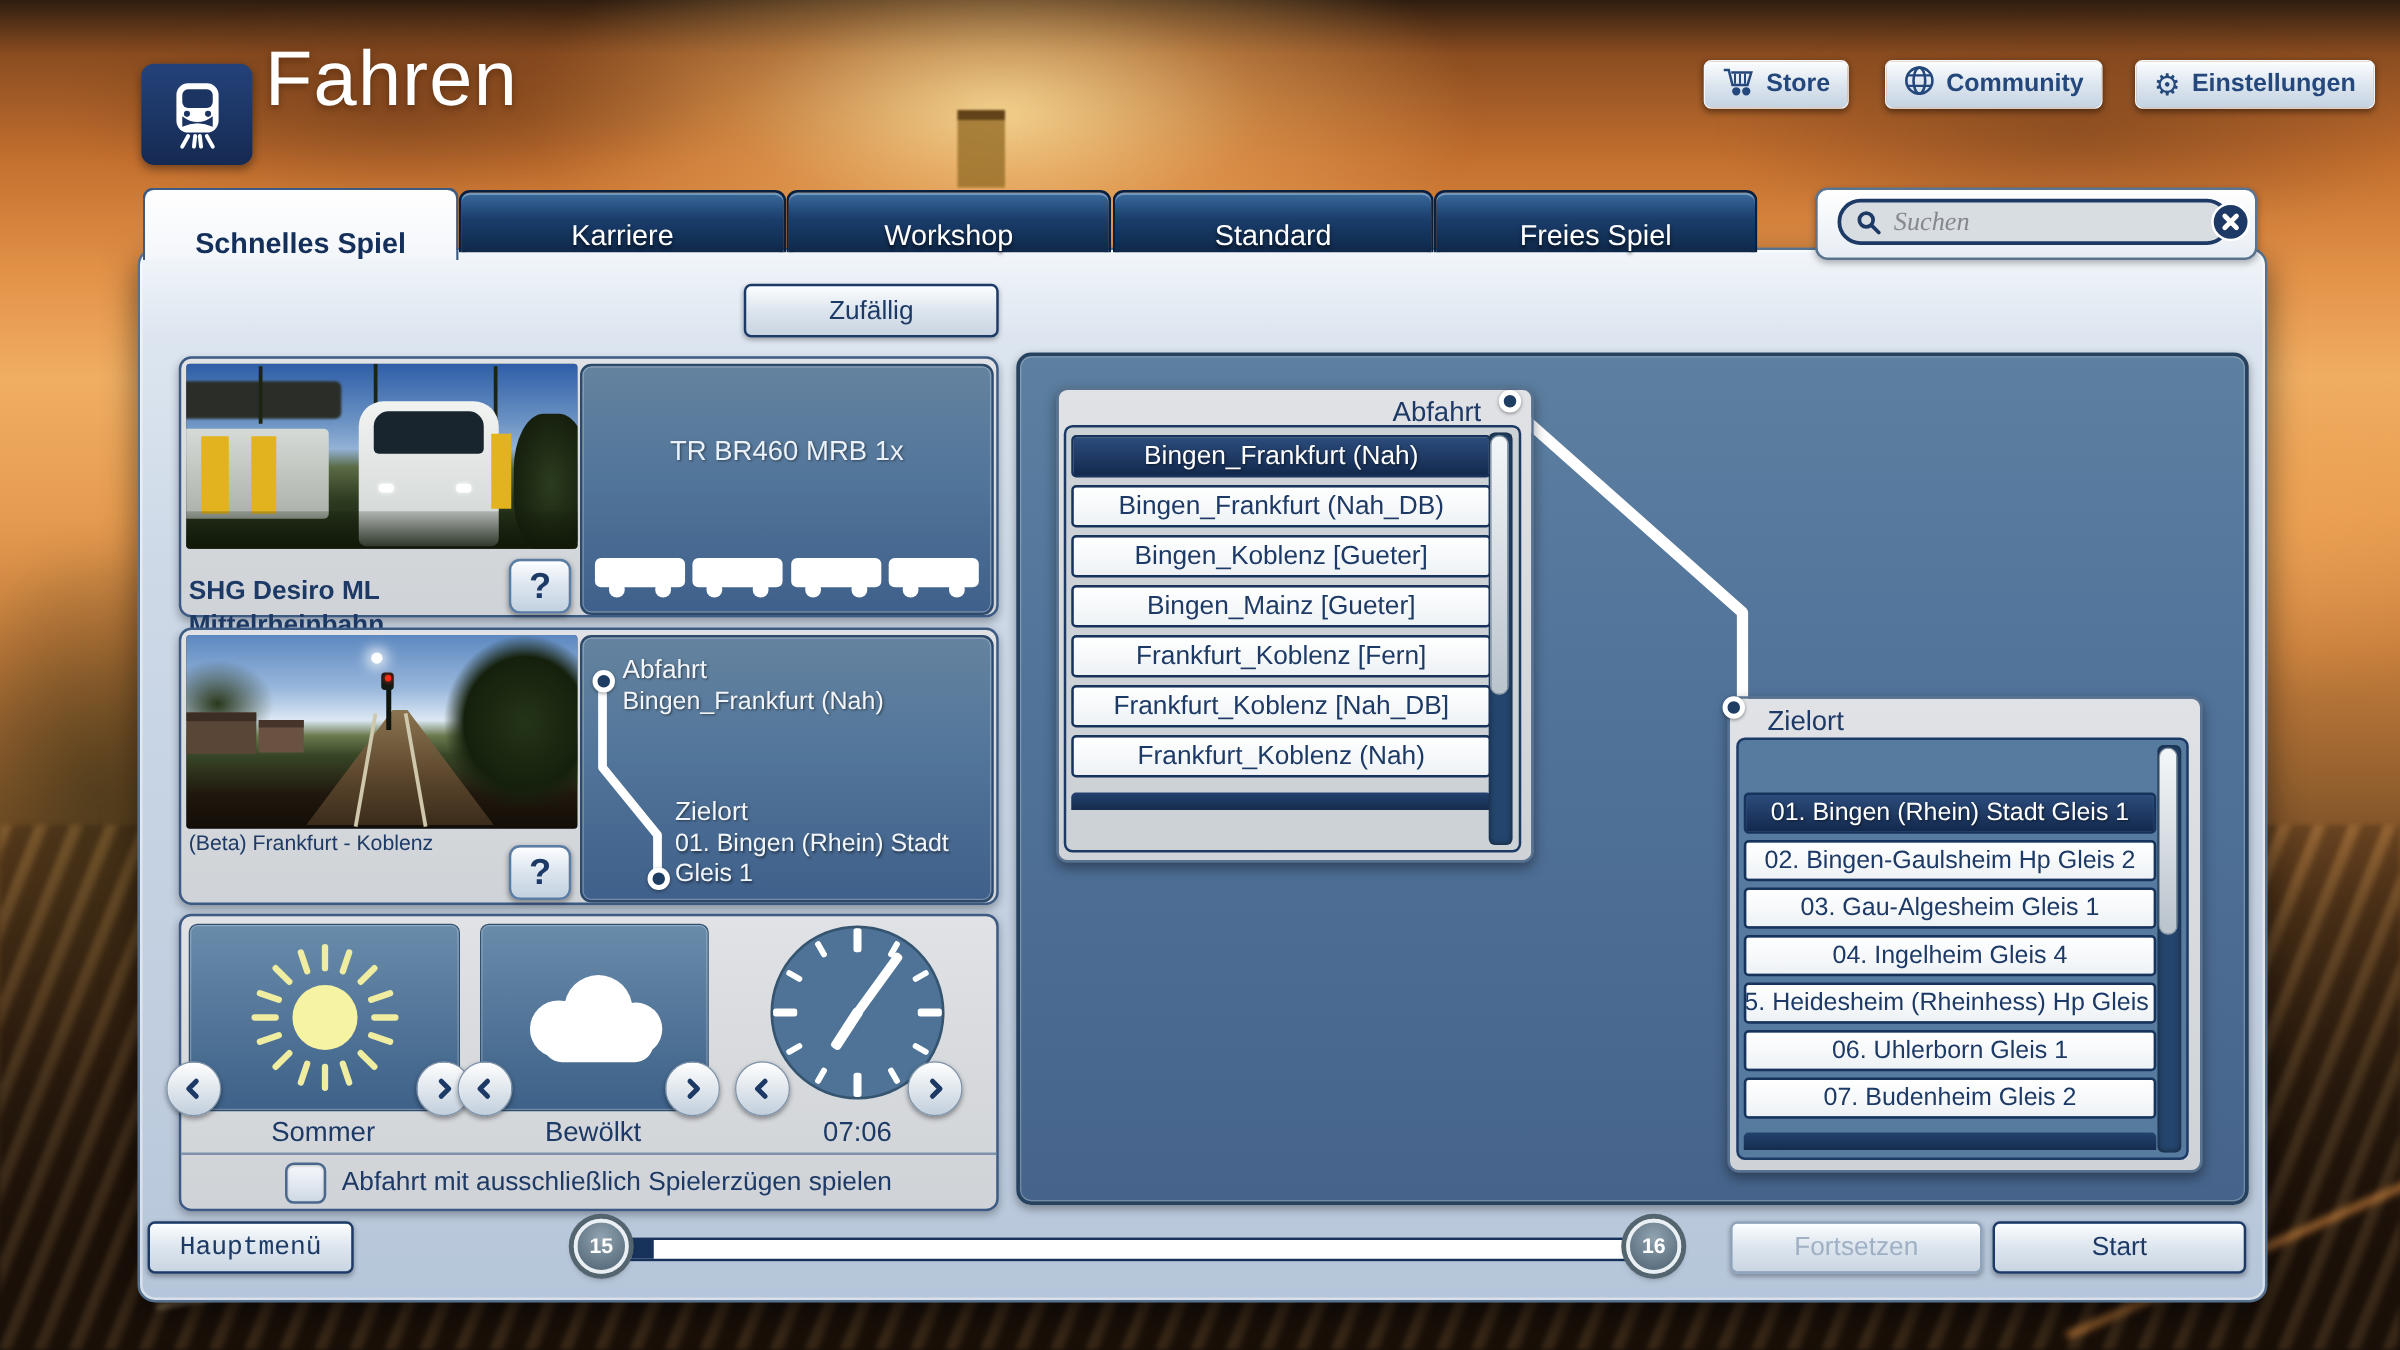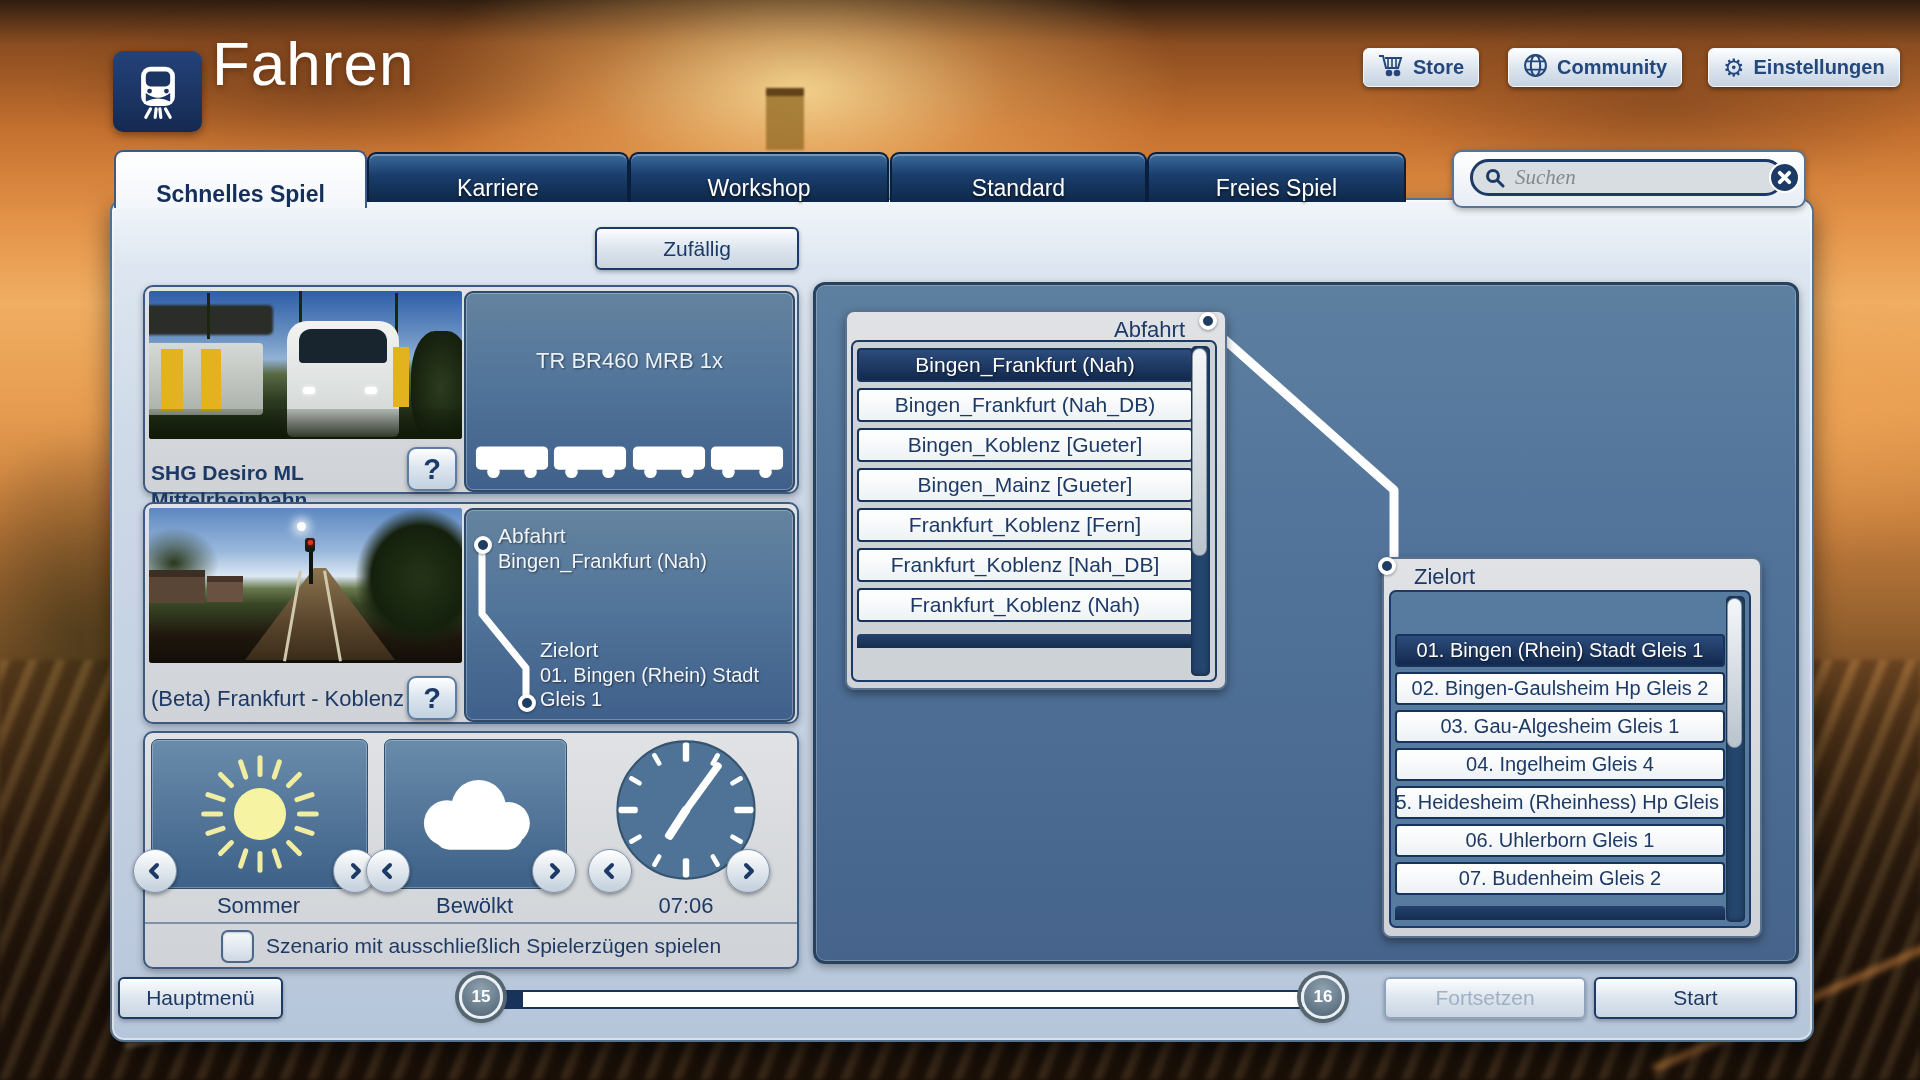--- a/index.html
+++ b/index.html
@@ -153,21 +153,21 @@
   .list-sliver{flex:none;height:14px;background:linear-gradient(180deg,#24426e,#152c4e);
     border-radius:4px 4px 0 0;margin-top:6px;}
   .scroll-track{position:absolute;top:4px;bottom:4px;width:19px;background:#24456d;border-radius:5px;
     box-shadow:inset 0 0 5px rgba(0,0,0,.55);cursor:pointer;}
   .st-abfahrt{right:5px;}
   .st-zielort{right:4px;}
   .scroll-thumb{position:absolute;left:1px;width:15px;border-radius:8px;cursor:pointer;
     background:linear-gradient(180deg,#f4f7f9,#b9c3cc);border:1px solid #8a98a5;box-sizing:border-box;}
 
   
-  .btn-mainmenu{left:118px;top:977px;width:161px;height:38px;}
+  .btn-mainmenu{left:118px;top:977px;width:161px;height:38px;font-family:Liberation Mono, monospace;}
   .btn-continue{left:1384px;top:977px;width:198px;height:38px;color:#9fb0c4;border-color:#8fa3bb;}
   .btn-start{left:1594px;top:977px;width:199px;height:38px;}
   .slider-track{left:503px;top:990px;width:820px;height:15px;background:#fff;
     border:2px solid #17335c;z-index:3;}
   .slider-fill{position:absolute;left:0;top:0;bottom:0;width:18px;background:#17335c;}
   .slider-handle{position:absolute;width:44px;height:44px;border-radius:50%;z-index:4;cursor:pointer;
     background:radial-gradient(circle at 50% 32%,#91a3b0,#5d7181 75%);
     border:3px solid #e9eff3;box-shadow:0 0 0 4px #55656f,0 3px 6px rgba(0,0,0,.5);
     display:flex;align-items:center;justify-content:center;color:#fff;font-size:17px;font-weight:bold;box-sizing:border-box;}
   .sh-left{left:459px;top:975px;}
@@ -324,21 +324,21 @@
       <div style="left:-20px;top:20px;width:90px;height:70px;background:radial-gradient(closest-side,#2a381c,rgba(42,56,28,0));"></div>
       <div style="left:0px;top:62px;width:56px;height:26px;background:#5a4636;border-top:7px solid #3c2e24;"></div>
       <div style="left:58px;top:68px;width:36px;height:20px;background:#6a5242;border-top:6px solid #46342a;"></div>
       <div style="left:96px;top:60px;width:150px;height:92px;clip-path:polygon(46% 0,54% 0,100% 100%,0% 100%);background:linear-gradient(180deg,#8a7450,#5a452c 60%,#3a2c1a);"></div>
       <div style="left:142px;top:62px;width:2.5px;height:92px;background:#cfc8ac;transform:rotate(10deg);"></div>
       <div style="left:182px;top:62px;width:2.5px;height:92px;background:#cfc8ac;transform:rotate(-10deg);"></div>
       <div style="left:160px;top:32px;width:4px;height:44px;background:#10160e;"></div>
       <div style="left:156px;top:30px;width:10px;height:14px;background:#141a14;border-radius:3px;"></div>
       <div style="left:158.5px;top:32px;width:5px;height:5px;border-radius:50%;background:#ff2a18;box-shadow:0 0 4px #ff2a18;"></div>
     </div>
-    <div class="name-lines" style="top:181px;font-size:22px;">(Beta) Frankfurt - Koblenz</div>
+    <div class="name-lines" style="top:157px;font-size:17px;">(Beta) Frankfurt - Koblenz</div>
     <div class="help-btn" style="left:262px;top:172px;">?</div>
     <div class="blue-sub sub-routeinfo">
       <svg class="connector-svg" width="327" height="210">
         <path d="M16,42 L16,104 L60,158 L60,192" stroke="#fff" stroke-width="7" fill="none" stroke-linejoin="round" stroke-linecap="round"></path>
       </svg>
       <div class="conn-dot" style="left:8px;top:26px;"></div>
       <div class="ri-text" style="left:32px;top:14px;">Abfahrt</div>
       <div class="ri-text ri-val" style="left:32px;top:40px;">Bingen_Frankfurt (Nah)</div>
       <div class="conn-dot" style="left:52px;top:184px;"></div>
       <div class="ri-text" style="left:74px;top:128px;">Zielort</div>
@@ -433,21 +433,21 @@
     <div class="chev" style="left:581px;">
       <svg width="18" height="18" viewBox="0 0 18 18">
           <polyline points="7,3 13,9 7,15" fill="none" stroke="#1d3a66" stroke-width="4" stroke-linecap="round" stroke-linejoin="round"></polyline>
         </svg>
     </div>
     <div class="cond-label" style="left:466px;width:150px;">07:06</div>
 
     <div class="cond-divider"></div>
     <div class="check-row">
       <div class="checkbox"></div>
-      <div class="check-label">Szenario mit ausschließlich Spielerzügen spielen</div>
+      <div class="check-label">Abfahrt mit ausschließlich Spielerzügen spielen</div>
     </div>
   </div>
 
   <div class="abs blue-main">
     <svg class="connector-svg" width="980" height="676">
       <path d="M399,46 L578,205 L578,292" stroke="#ffffff" stroke-width="9" fill="none" stroke-linejoin="round" stroke-linecap="round"></path>
     </svg>
   </div>
 
   <div class="list-panel panel-abfahrt">

